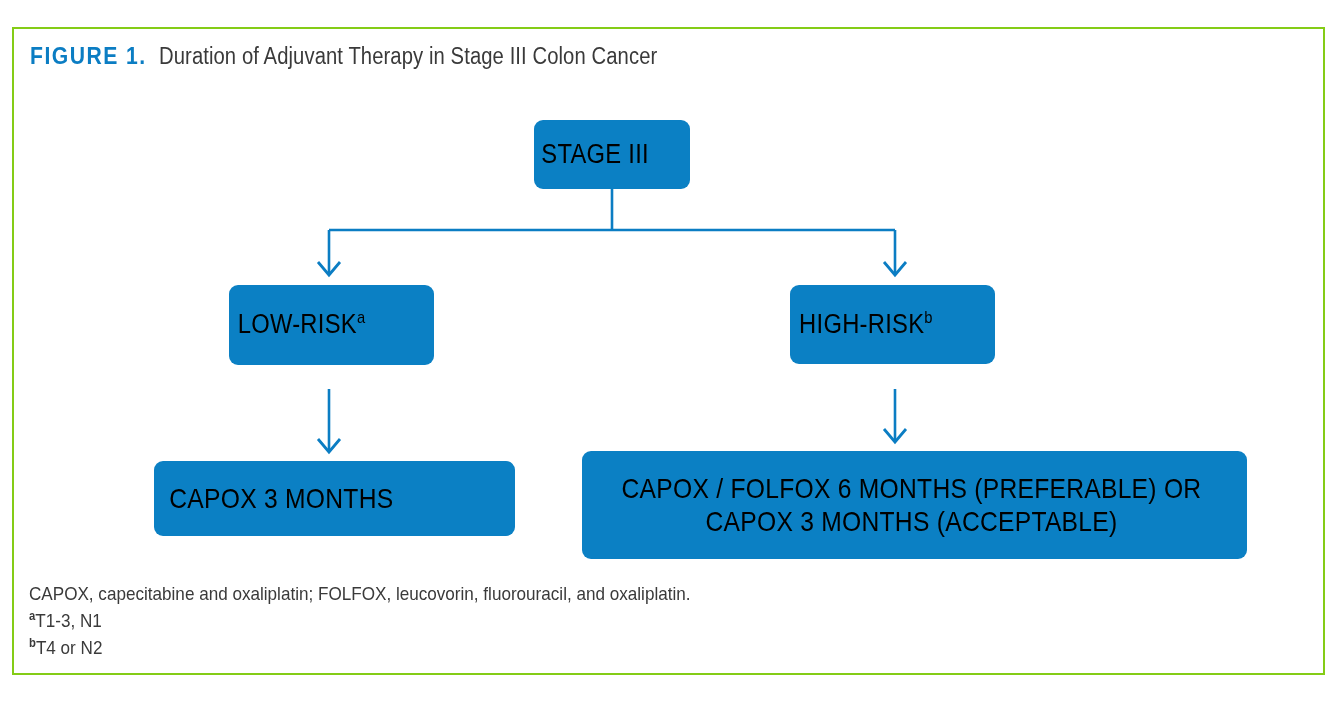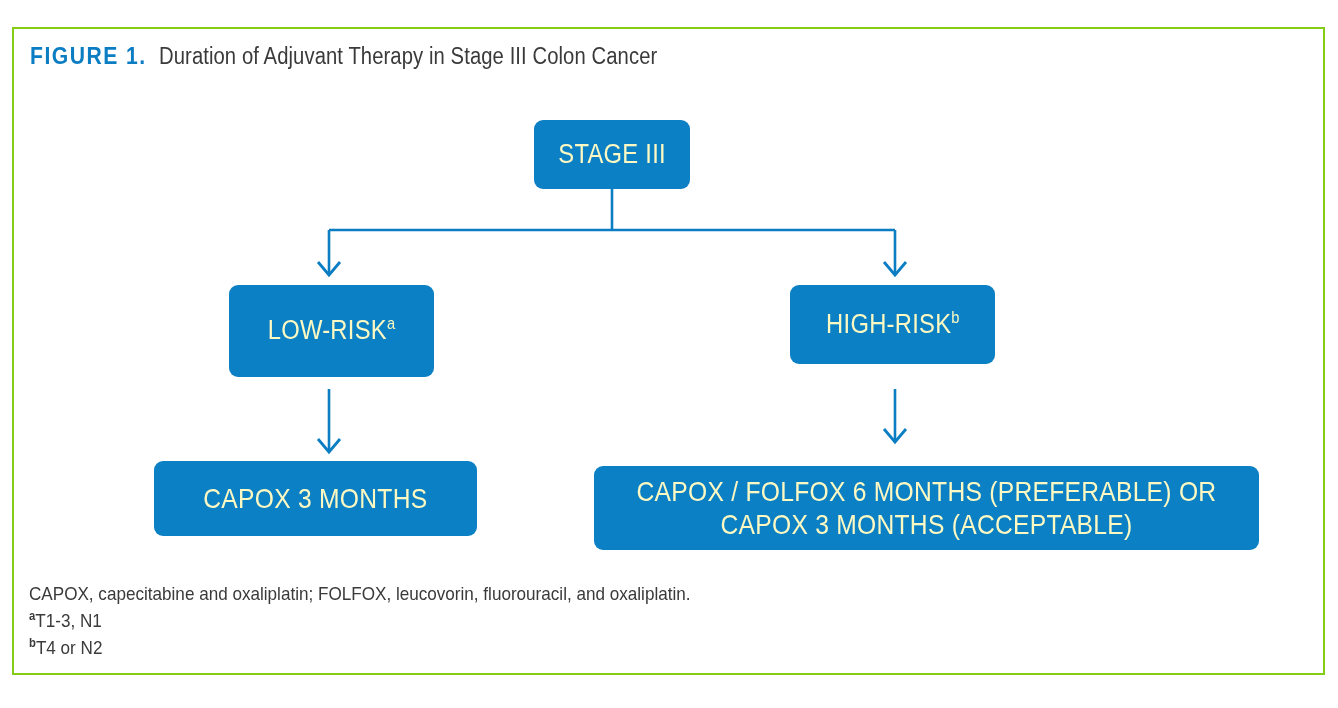--- a/index.html
+++ b/index.html
@@ -63,48 +63,48 @@
     pointer-events: none;
   }
 
   
   .node {
     position: absolute;
     background: #0b80c4;
     border-radius: 9px;
     display: flex;
     align-items: center;
-    justify-content: center;
-    color: #fef9c3;
+    justify-content: flex-start;
+    color: #000000;
     text-align: center;
     box-sizing: border-box;
   }
   .node .node-text {
     font-family: "Liberation Sans Narrow", "Liberation Sans", sans-serif;
     font-weight: 500;
     letter-spacing: 0.3px;
     transform: scaleX(0.88);
     transform-origin: center center;
     white-space: nowrap;
     line-height: 1.18;
   }
 
   #node-stage3      { left: 520px; top: 91px;  width: 156px; height: 69px; }
   #node-stage3 .node-text { font-size: 27px; }
 
-  #node-low-risk    { left: 215px; top: 256px; width: 205px; height: 92px; }
+  #node-low-risk    { left: 215px; top: 256px; width: 205px; height: 80px; }
   #node-low-risk .node-text  { font-size: 27px; }
 
   #node-high-risk   { left: 776px; top: 256px; width: 205px; height: 79px; }
   #node-high-risk .node-text { font-size: 27px; }
 
-  #node-capox3      { left: 140px; top: 432px; width: 323px; height: 75px; }
+  #node-capox3      { left: 140px; top: 432px; width: 361px; height: 75px; }
   #node-capox3 .node-text { font-size: 28px; }
 
-  #node-capox-folfox{ left: 580px; top: 422px; width: 665px; height: 84px; margin-top: 15px; }
+  #node-capox-folfox{ left: 568px; top: 422px; width: 665px; height: 108px; }
   #node-capox-folfox .node-text { font-size: 28px; white-space: normal; }
 
   .sup {
     font-size: 0.62em;
     vertical-align: super;
     line-height: 0;
   }
 
   
   .footnotes {

